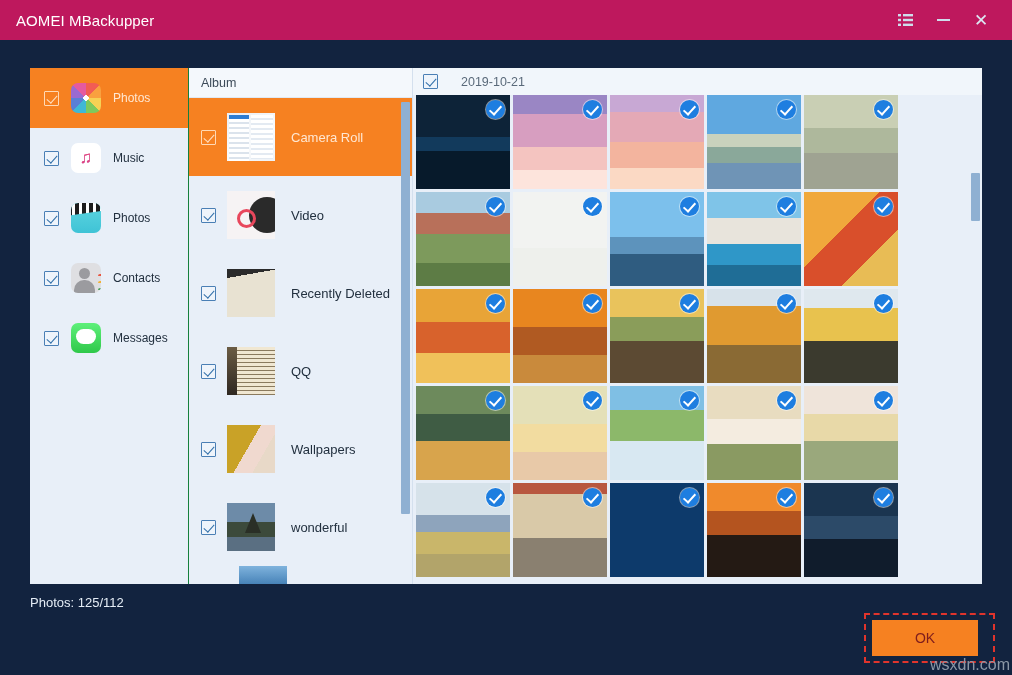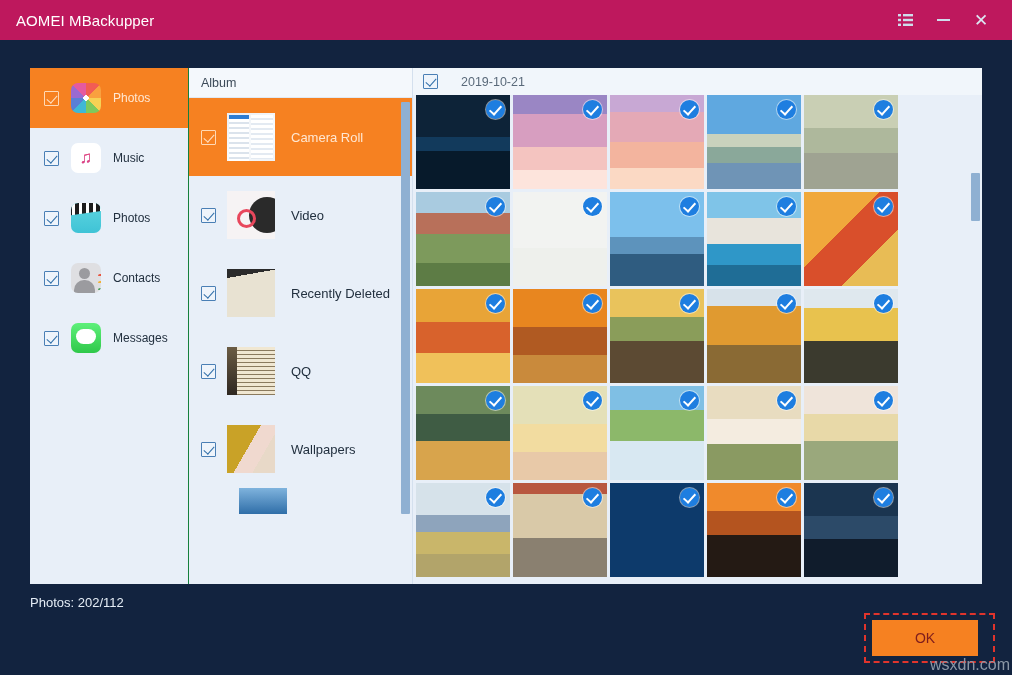--- a/index.html
+++ b/index.html
@@ -387,20 +387,25 @@
         <div class="album">
           <span class="cb"></span>
           <span class="album-thumb th-qq"></span>
           <span class="album-label">QQ</span>
         </div>
         <div class="album">
           <span class="cb"></span>
           <span class="album-thumb th-wall"></span>
           <span class="album-label">Wallpapers</span>
         </div>
+        <div class="album">
+          <span class="cb"></span>
+          <span class="album-thumb th-wonder"></span>
+          <span class="album-label">wonderful</span>
+        </div>
         <div class="album-partial">
           <span class="album-thumb th-partial" style="margin-left:38px"></span>
         </div>
         <div class="scroll-track">
           <div class="scroll-thumb album-thumbbar"></div>
         </div>
       </div>
     </div>
 
     <div class="gridcol">
@@ -487,21 +492,21 @@
             </div>
           </div>
         <div class="scroll-track">
           <div class="scroll-thumb grid-thumbbar"></div>
         </div>
       </div>
     </div>
 
   </div>
 
-  <div class="footer-count">Photos: 202/112</div>
+  <div class="footer-count">Photos: 125/112</div>
 
   <div class="ok-wrap">
     <div class="ok-dash"></div>
     <button class="ok-btn">OK</button>
   </div>
 
   <div class="watermark">wsxdn.com</div>
 
 </div>
 

